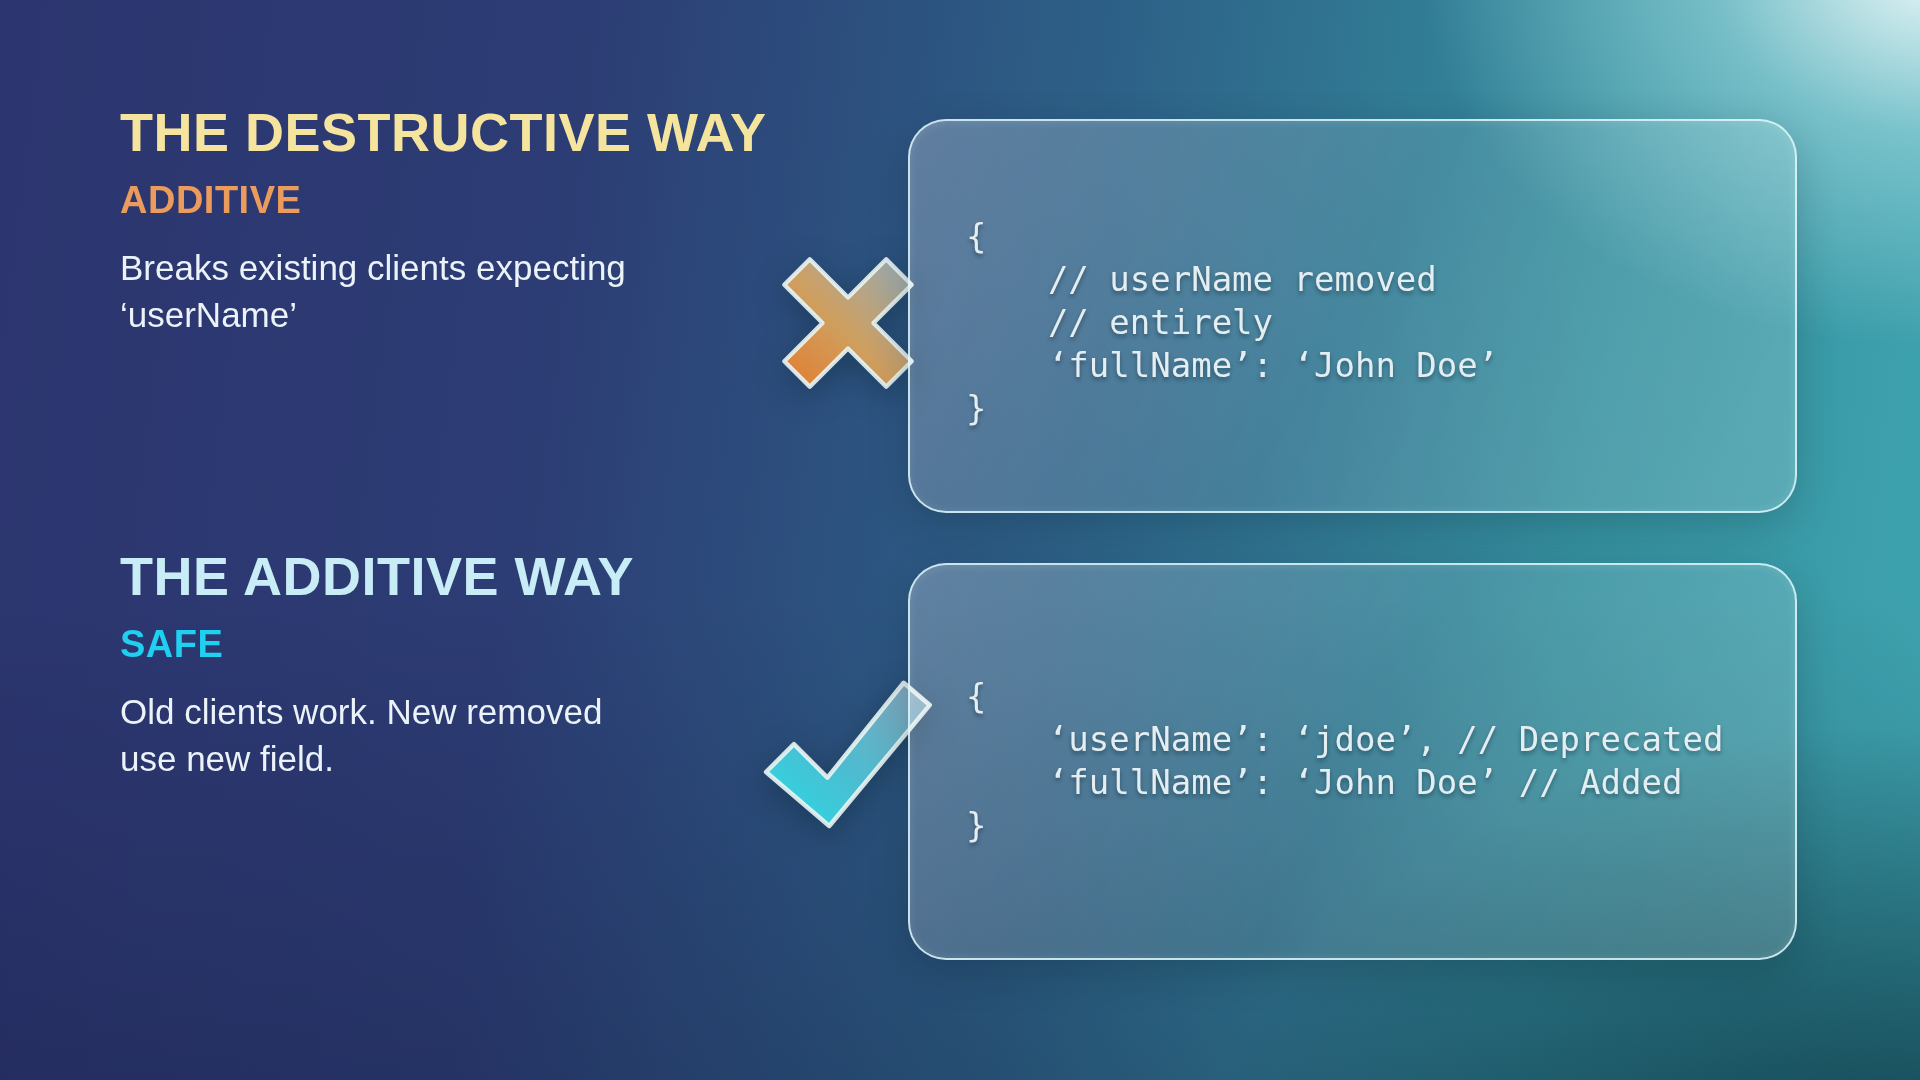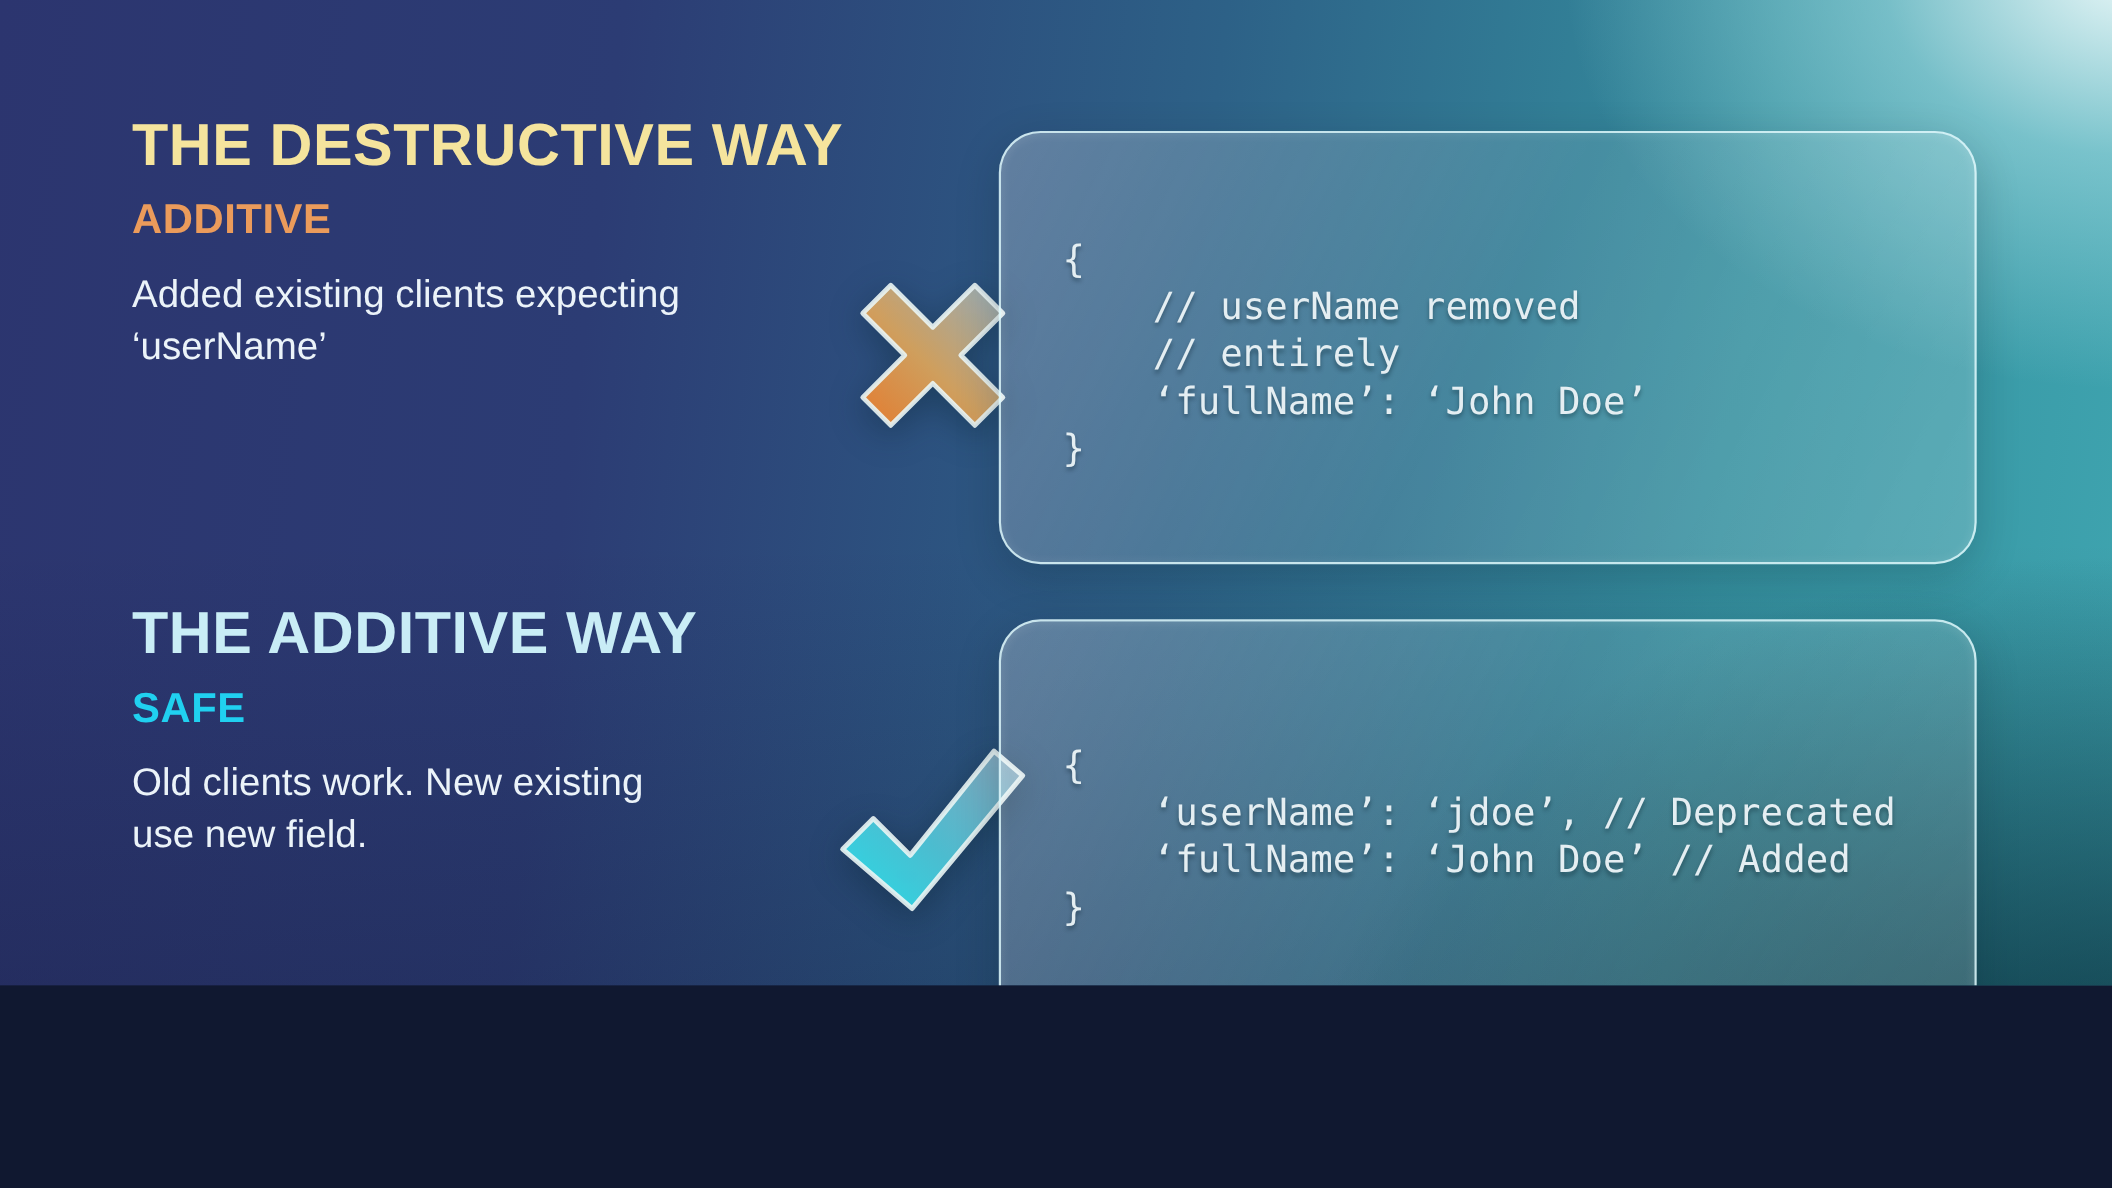--- a/index.html
+++ b/index.html
@@ -1,20 +1,20 @@
 <!DOCTYPE html>
 <html><head>
 <meta charset="utf-8">
 <style>
   html, body { margin: 0; padding: 0; background: #101830; }
 
   .slide {
     position: relative;
     width: 1920px;
-    height: 896px;
+    height: 1080px;
     overflow: hidden;
     font-family: "Liberation Sans", sans-serif;
     background:
       radial-gradient(ellipse 760px 560px at 101% -3%,
         rgba(243,252,252,0.95) 0%, rgba(170,224,230,0.55) 30%, rgba(120,205,215,0) 68%),
       radial-gradient(ellipse 1250px 920px at 100% 118%,
         rgba(3,38,50,0.80) 0%, rgba(3,38,50,0) 60%),
       linear-gradient(to bottom, rgba(10,14,40,0) 55%, rgba(10,14,40,0.22) 100%),
       linear-gradient(97deg, #2C356F 0%, #2C3C74 28%, #2D6187 55%, #35909F 80%, #3FA5B0 100%);
   }
@@ -92,21 +92,21 @@
   .icon-check { left: 753px; top: 666px; width: 186px; height: 186px; }
 </style>
 </head>
 <body>
 
 <div class="slide">
 
   <section class="sec sec-destructive">
     <h1 class="title title-destructive">THE DESTRUCTIVE WAY</h1>
     <div class="badge badge-danger">ADDITIVE</div>
-    <p class="desc">Added existing clients expecting
+    <p class="desc">Breaks existing clients expecting
 ‘userName’</p>
   </section>
 
   <svg class="mark-icon icon-x" viewBox="0 0 100 100" aria-hidden="true">
     <defs>
       <linearGradient id="xg" x1="0%" y1="100%" x2="100%" y2="0%">
         <stop offset="0%" stop-color="#EE7F2C"></stop>
         <stop offset="45%" stop-color="#D9A45E"></stop>
         <stop offset="100%" stop-color="#9BB3BE"></stop>
       </linearGradient>
@@ -118,21 +118,21 @@
     <pre class="code">{
     // userName removed
     // entirely
     ‘fullName’: ‘John Doe’
 }</pre>
   </div>
 
   <section class="sec sec-additive">
     <h1 class="title title-additive">THE ADDITIVE WAY</h1>
     <div class="badge badge-safe">SAFE</div>
-    <p class="desc">Old clients work. New existing
+    <p class="desc">Old clients work. New removed
 use new field.</p>
   </section>
 
   <svg class="mark-icon icon-check" viewBox="0 0 100 100" aria-hidden="true">
     <defs>
       <linearGradient id="cg" x1="0%" y1="100%" x2="100%" y2="0%">
         <stop offset="0%" stop-color="#29E4EF"></stop>
         <stop offset="45%" stop-color="#4FC3D6"></stop>
         <stop offset="100%" stop-color="#8FA9BE"></stop>
       </linearGradient>

